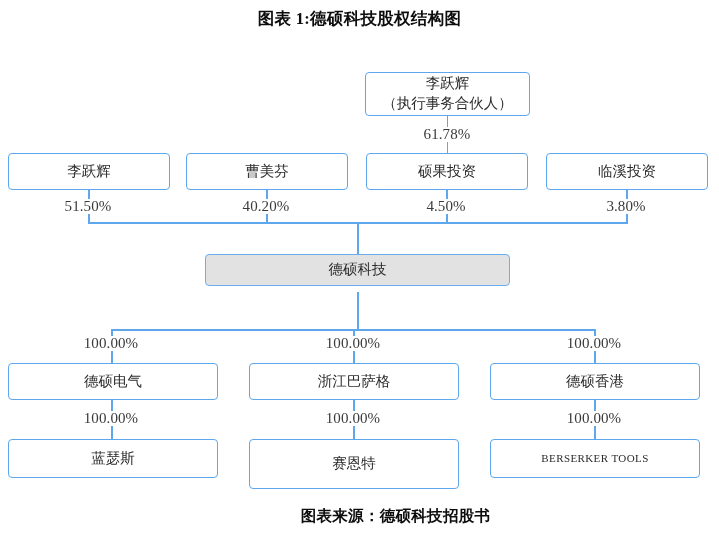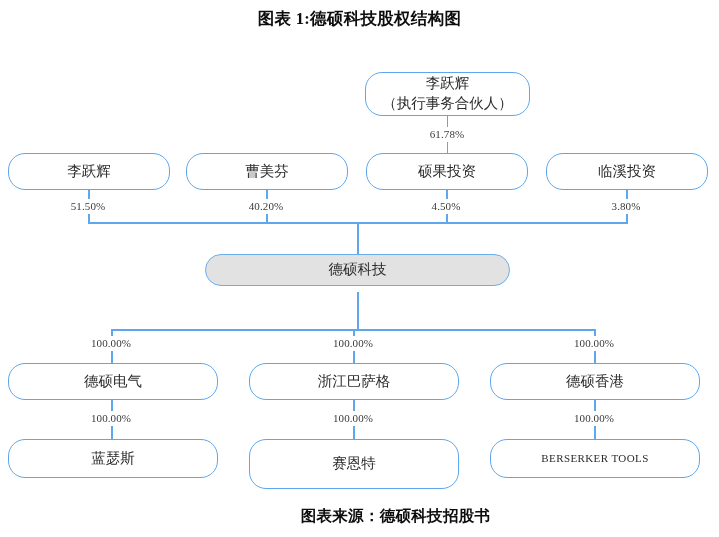--- a/index.html
+++ b/index.html
@@ -44,21 +44,21 @@
     letter-spacing: 0.3px;
     color: #0d0d0d;
     padding-left: 36px;
   }
 
   
   .node {
     position: absolute;
     box-sizing: border-box;
     border: 1.6px solid #5fa7ec;
-    border-radius: 17px;
+    border-radius: 4px;
     background: #ffffff;
     display: flex;
     align-items: center;
     justify-content: center;
     text-align: center;
     font-size: 14.5px;
     color: #2b2b2b;
     line-height: 1.35;
     z-index: 3;
   }
@@ -87,21 +87,21 @@
     position: absolute;
     height: 1.6px;
     background: #5fa7ec;
     z-index: 1;
   }
 
   
   .pct {
     position: absolute;
     text-align: center;
-    font-size: 11px;
+    font-size: 15px;
     color: #3a3a3a;
     background: #ffffff;
     z-index: 4;
     line-height: 15px;
     height: 15px;
     letter-spacing: 0.1px;
   }
 </style>
 </head>
 <body>

